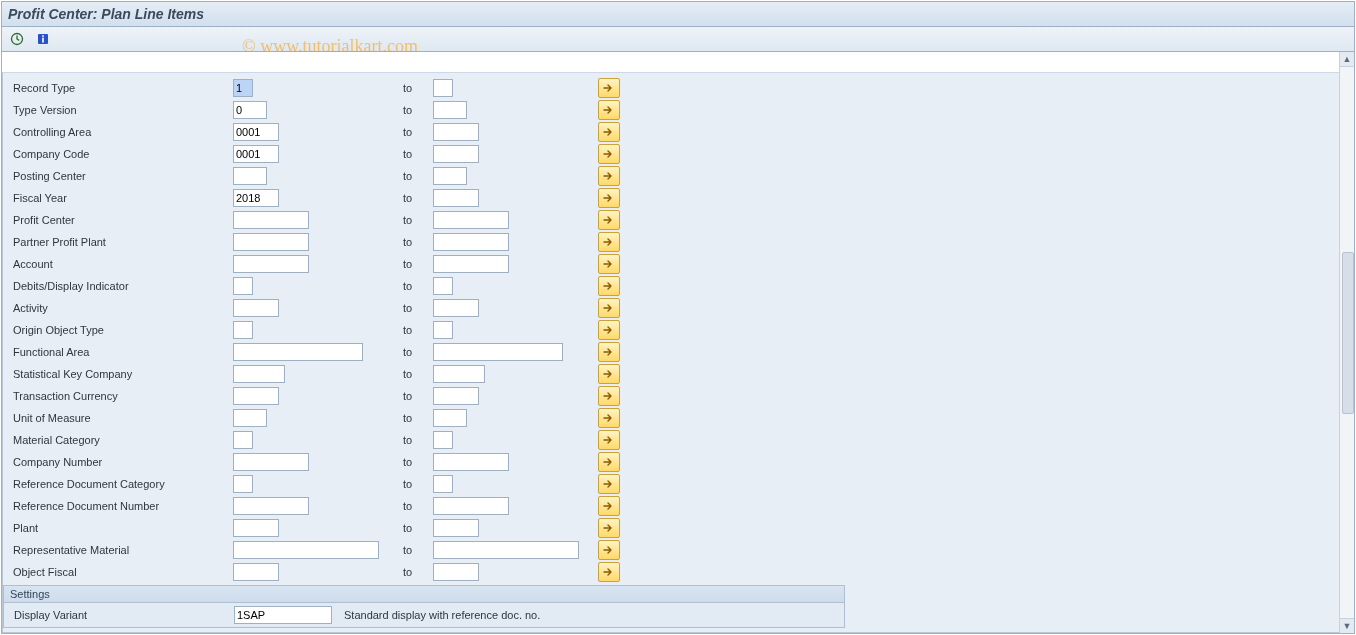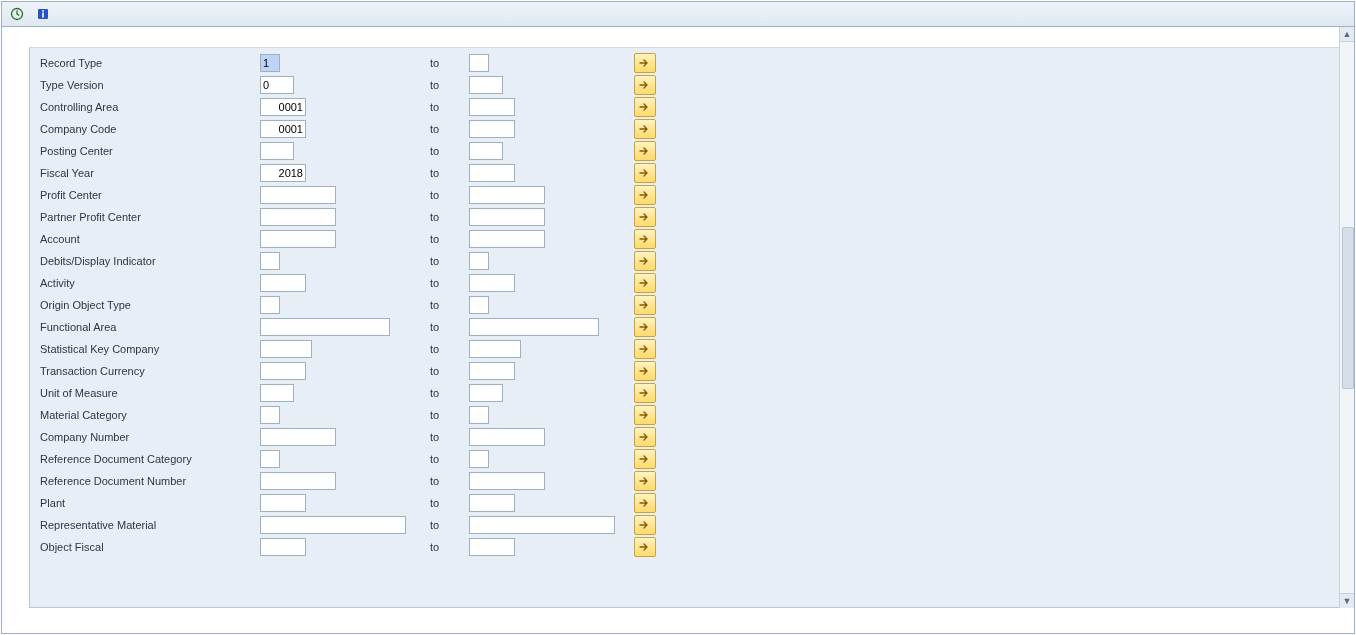--- a/index.html
+++ b/index.html
@@ -76,21 +76,20 @@
   .form-area {
     position: absolute;
     left: 0;
     top: 20px;
     right: 14px;
     bottom: 0;
     background: #e7eef6;
     border: 1px solid #b8c7d8;
     border-top-color: #cdd9e6;
     padding-top: 4px;
-    margin-left: 27px;
   }
 
   
   .vscroll {
     position: absolute;
     right: 0;
     top: 0;
     bottom: 0;
     width: 14px;
     background: #f2f5f8;
@@ -133,21 +132,21 @@
   }
   .lbl {
     width: 220px;
     color: #2f3640;
   }
   .from-cell {
     width: 170px;
     display: flex;
   }
   .to-lbl {
-    width: 39px;
+    width: 30px;
     color: #2f3640;
   }
   .to-cell {
     width: 165px;
     display: flex;
   }
   .btn-cell {
     width: 40px;
     display: flex;
   }
@@ -157,21 +156,21 @@
     background: #ffffff;
     font-size: 11px;
     padding: 0 2px;
     outline: none;
   }
   input.sap.sel { background: #bcd4f5; }
 
   
   .w1 { width: 14px; }
   .w2 { width: 28px; }
-  .w4 { width: 40px; text-align: right; }
+  .w4 { width: 40px; }
   .w5 { width: 46px; }
   .w7 { width: 70px; }
   .w9 { width: 90px; }
   .w12 { width: 124px; }
   .w14 { width: 140px; }
 
   
   .msel {
     width: 20px;
     height: 18px;
@@ -206,37 +205,41 @@
   }
   .settings-body .lbl { width: 220px; }
   .settings-body .val-input { width: 92px; }
   .settings-body .desc { margin-left: 12px; color:#2f3640; }
 
 </style>
 </head>
 <body>
 
 <div class="outer">
+  <div class="titlebar">
+    <span>Profit Center: Plan Line Items</span>
+  </div>
 
   <div class="toolbar">
     <span class="tool-btn" title="Execute">
       <svg width="14" height="14" viewBox="0 0 14 14">
         <circle cx="7" cy="7" r="5.5" fill="none" stroke="#2a6d2a" stroke-width="1.3"></circle>
         <path d="M7 3.5 V7 L9.2 8.4" fill="none" stroke="#2a6d2a" stroke-width="1.3"></path>
       </svg>
     </span>
     <span class="tool-btn" title="Data Source">
       <svg width="14" height="14" viewBox="0 0 14 14">
         <rect x="2" y="2" width="10" height="10" rx="1" fill="#2a52c6"></rect>
         <rect x="6.2" y="3.2" width="1.6" height="1.6" fill="#fff"></rect>
         <rect x="6.2" y="5.6" width="1.6" height="5" fill="#fff"></rect>
       </svg>
     </span>
   </div>
 
+  <div class="watermark">© www.tutorialkart.com</div>
 
   <div class="content">
     <div class="form-area" id="form-area">
 
     <div class="row">
           <span class="lbl">Record Type</span>
           <span class="from-cell">
             <input class="sap w1 sel" value="1" style="">
           </span>
           <span class="to-lbl">to</span>
@@ -347,21 +350,21 @@
           </span>
           <span class="btn-cell">
             <span class="msel">
   <svg width="12" height="10" viewBox="0 0 12 10">
     <path d="M1 5 H8 M8 5 L5 2 M8 5 L5 8" stroke="#8a5a00" stroke-width="1.4" fill="none" stroke-linecap="round" stroke-linejoin="round"></path>
   </svg>
 </span>
           </span>
         </div>
         <div class="row">
-          <span class="lbl">Partner Profit Center</span>
+          <span class="lbl">Partner Profit Plant</span>
           <span class="from-cell">
             <input class="sap w7" value="" style="">
           </span>
           <span class="to-lbl">to</span>
           <span class="to-cell">
             <input class="sap w7" value="" style="">
           </span>
           <span class="btn-cell">
             <span class="msel">
   <svg width="12" height="10" viewBox="0 0 12 10">
@@ -617,20 +620,28 @@
           <span class="to-cell">
             <input class="sap w4" value="" style="">
           </span>
           <span class="btn-cell">
             <span class="msel">
   <svg width="12" height="10" viewBox="0 0 12 10">
     <path d="M1 5 H8 M8 5 L5 2 M8 5 L5 8" stroke="#8a5a00" stroke-width="1.4" fill="none" stroke-linecap="round" stroke-linejoin="round"></path>
   </svg>
 </span>
           </span>
+        </div>
+        <div class="settings">
+          <div class="settings-hdr">Settings</div>
+          <div class="settings-body">
+            <span class="lbl">Display Variant</span>
+            <input class="sap w9 val-input" value="1SAP" style="">
+            <span class="desc">Standard display with reference doc. no.</span>
+          </div>
         </div>
       </div>
     <div class="vscroll">
       <div class="arrow">▲</div>
       <div class="thumb"></div>
       <div class="arrow down">▼</div>
     </div>
   </div>
 </div>
 

